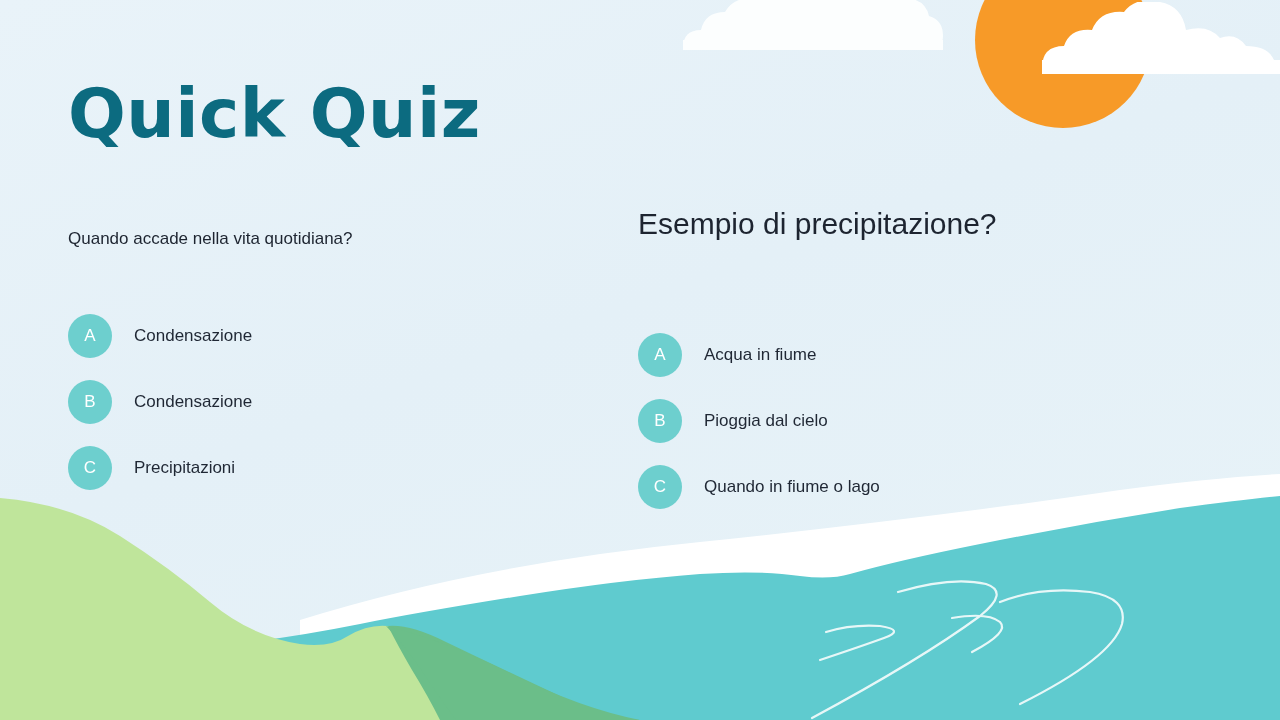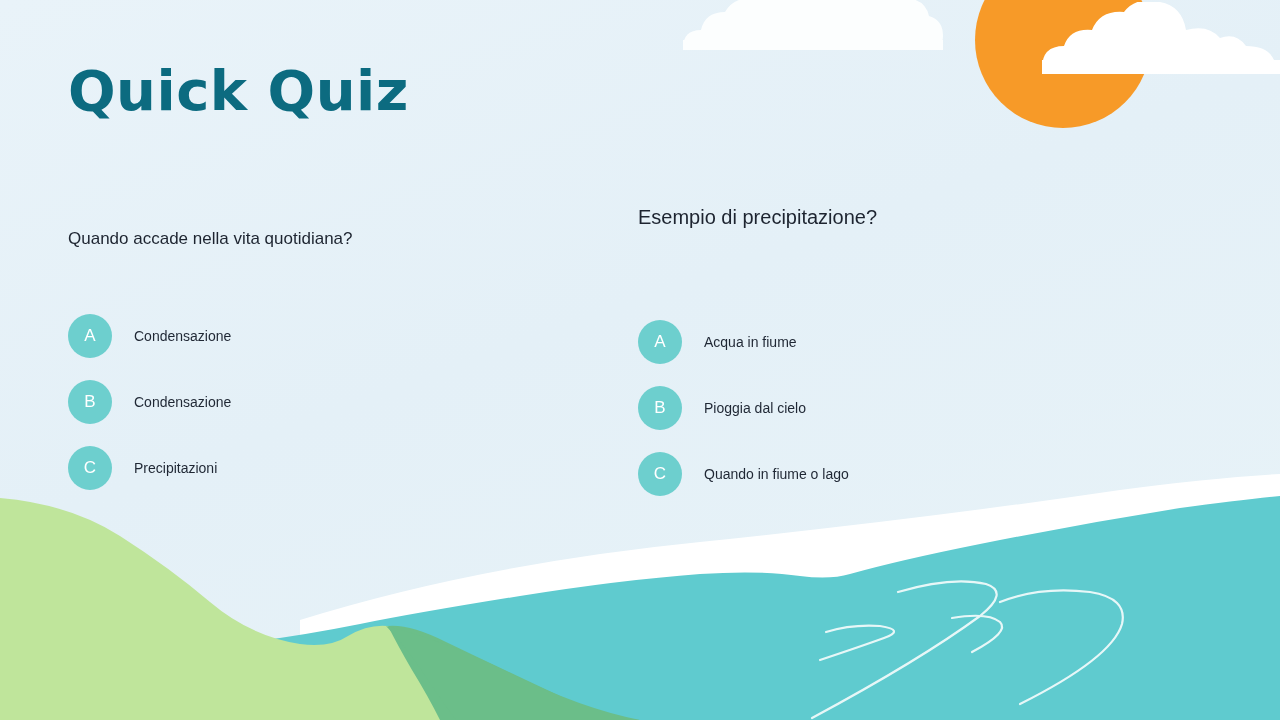--- a/index.html
+++ b/index.html
@@ -32,22 +32,22 @@
     background: #F79A28;
   }
   .cloud {
     position: absolute;
   }
 
   
   .title {
     position: absolute;
     left: 68px;
-    top: 58px;
-    font-size: 56px;
+    top: 74px;
+    font-size: 68px;
     font-weight: 700;
     letter-spacing: 0.5px;
     color: #0C6B80;
     font-family: "DejaVu Sans", sans-serif;
     margin: 0;
     white-space: nowrap;
   }
 
   
   .column {
@@ -57,21 +57,21 @@
   .column-right { left: 638px; top: 205px; width: 560px; }
 
   .question {
     margin: 0;
     color: #1D2430;
     font-weight: 400;
     line-height: 1.25;
     white-space: nowrap;
   }
   .column-left .question  { font-size: 17px; }
-  .column-right .question { font-size: 20px; }
+  .column-right .question { font-size: 30px; }
 
   .options {
     list-style: none;
     margin: 0;
     padding: 0;
   }
   .column-left .options  { margin-top: 65px; }
   .column-right .options { margin-top: 90px; }
 
   .option {
@@ -90,21 +90,21 @@
     display: flex;
     align-items: center;
     justify-content: center;
     font-size: 17px;
     font-weight: 400;
     letter-spacing: 0.4px;
   }
   .option-label {
     margin-left: 22px;
     color: #1F2734;
-    font-size: 14px;
+    font-size: 17px;
     white-space: nowrap;
   }
   .column-right .option-label { margin-left: 22px; }
 
   
   .landscape {
     position: absolute;
     left: 0;
     bottom: 0;
     width: 1280px;

